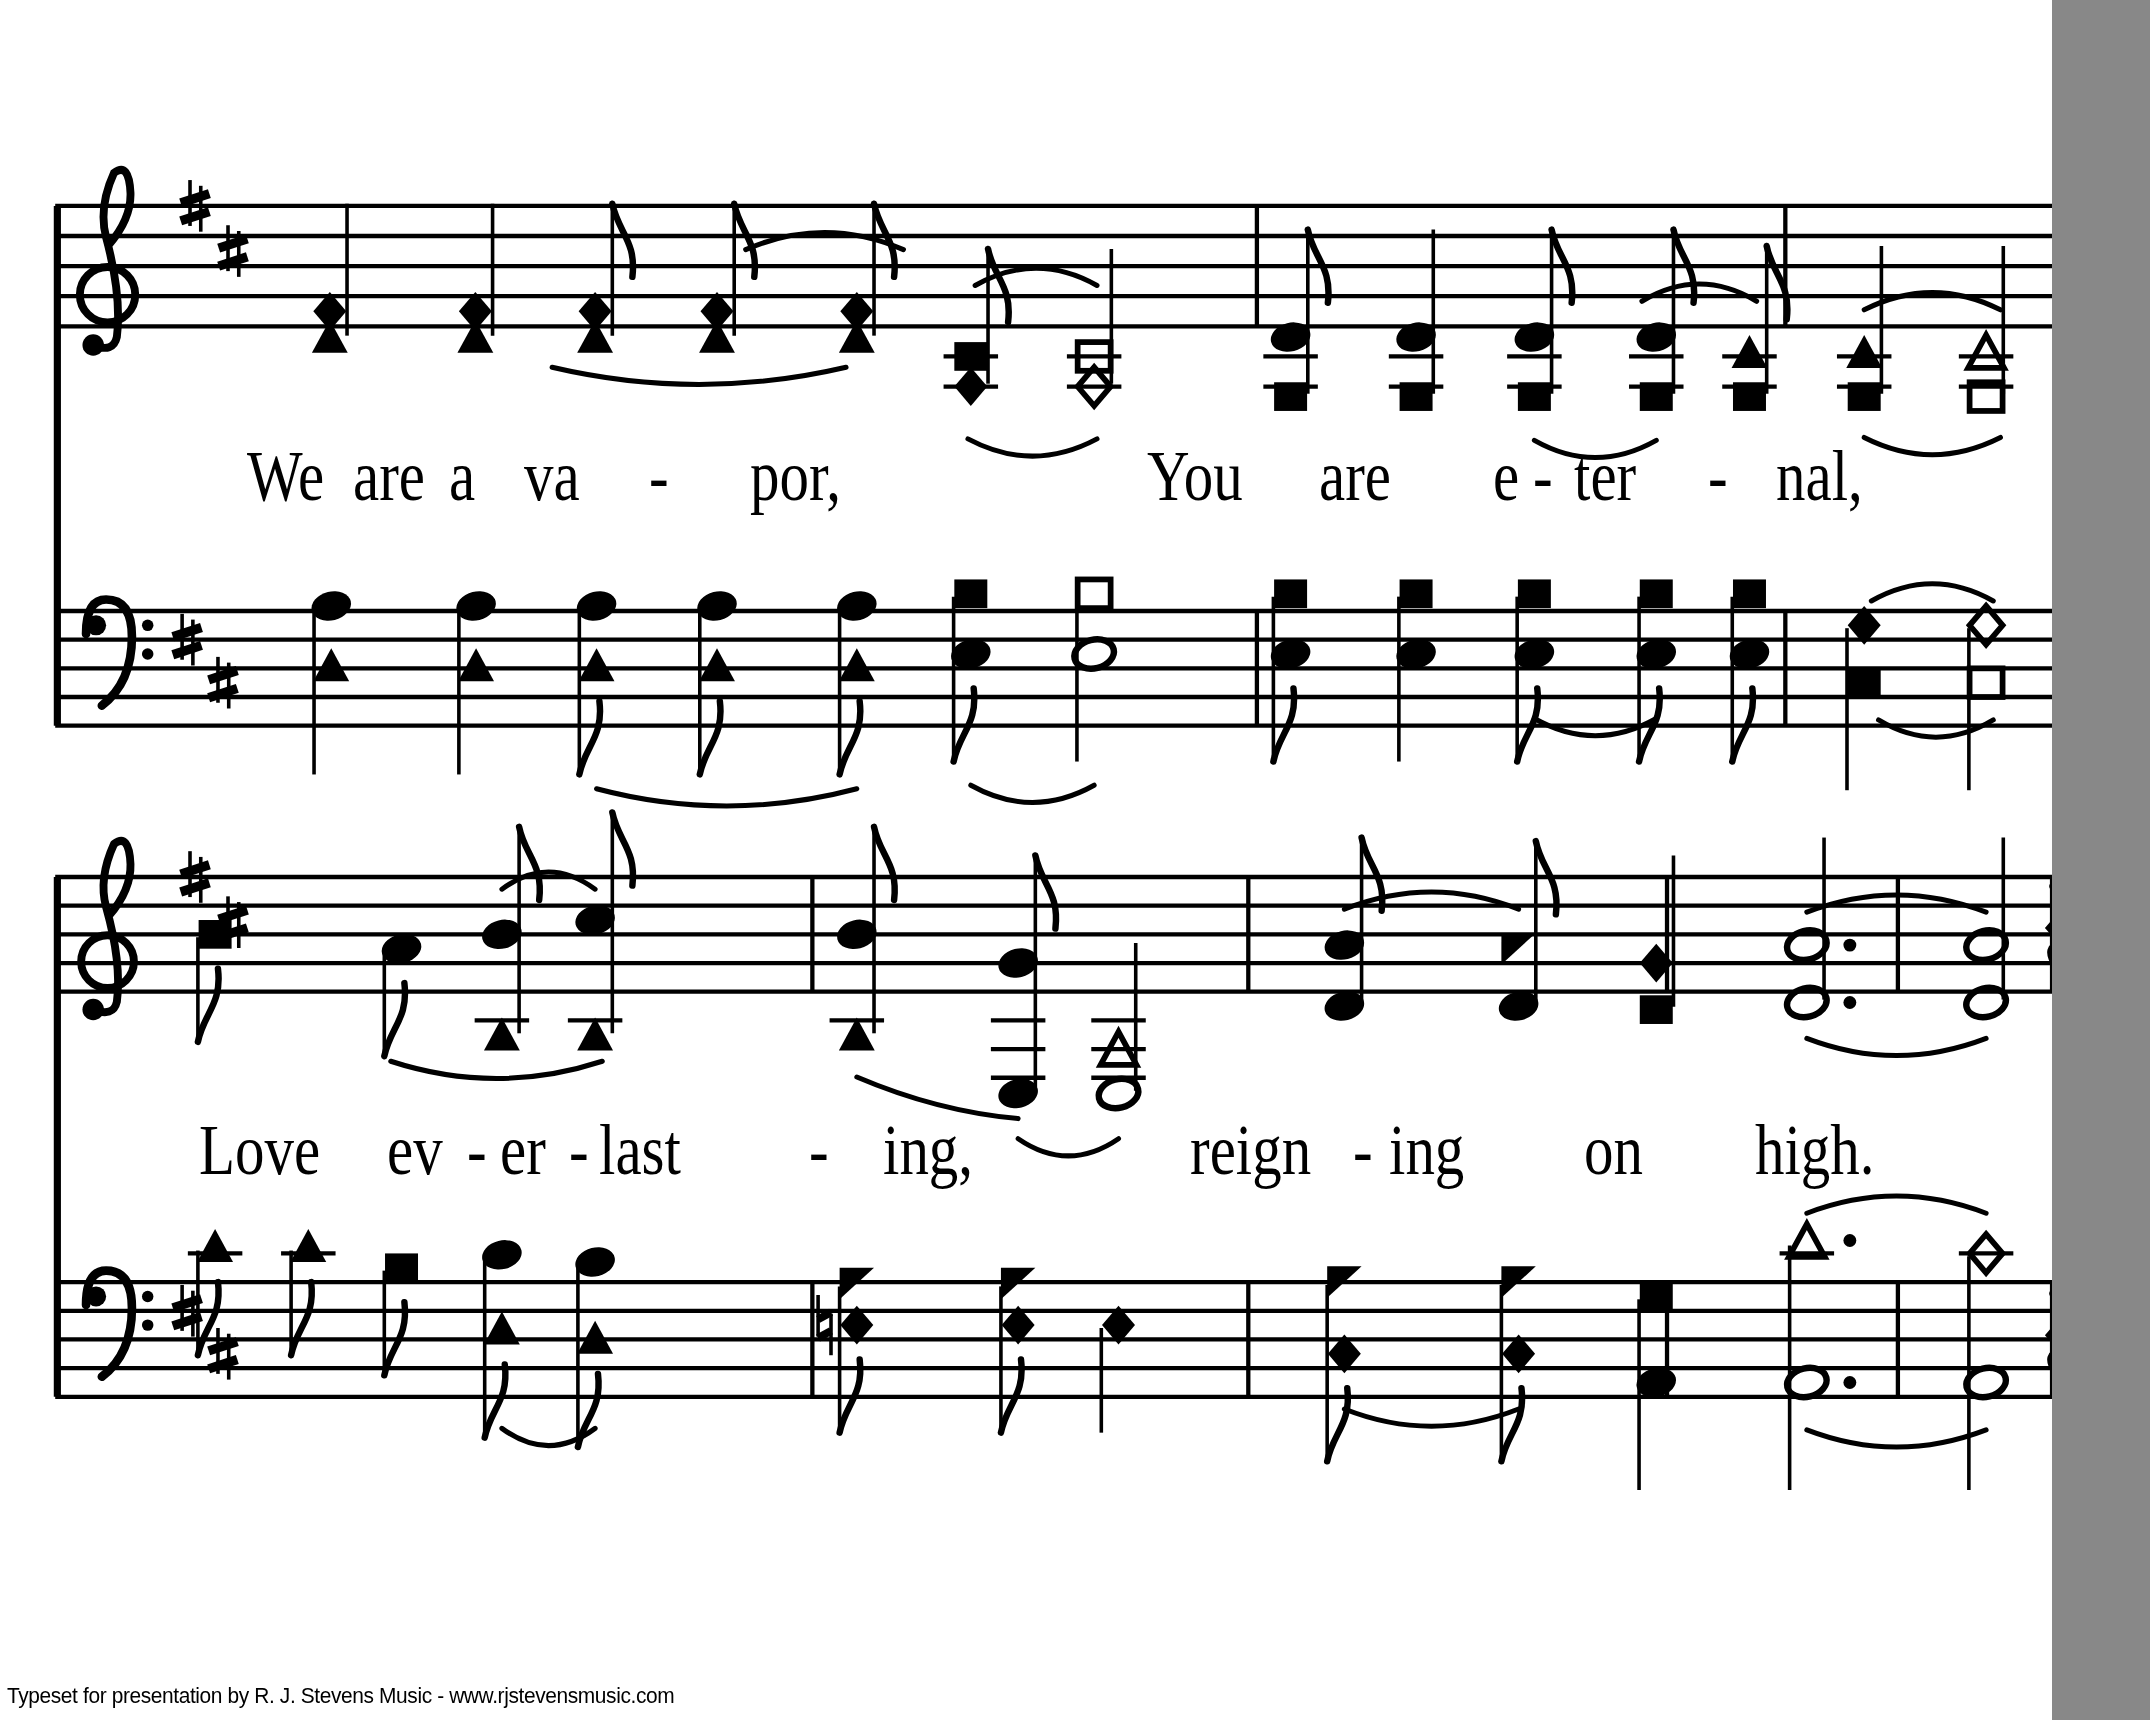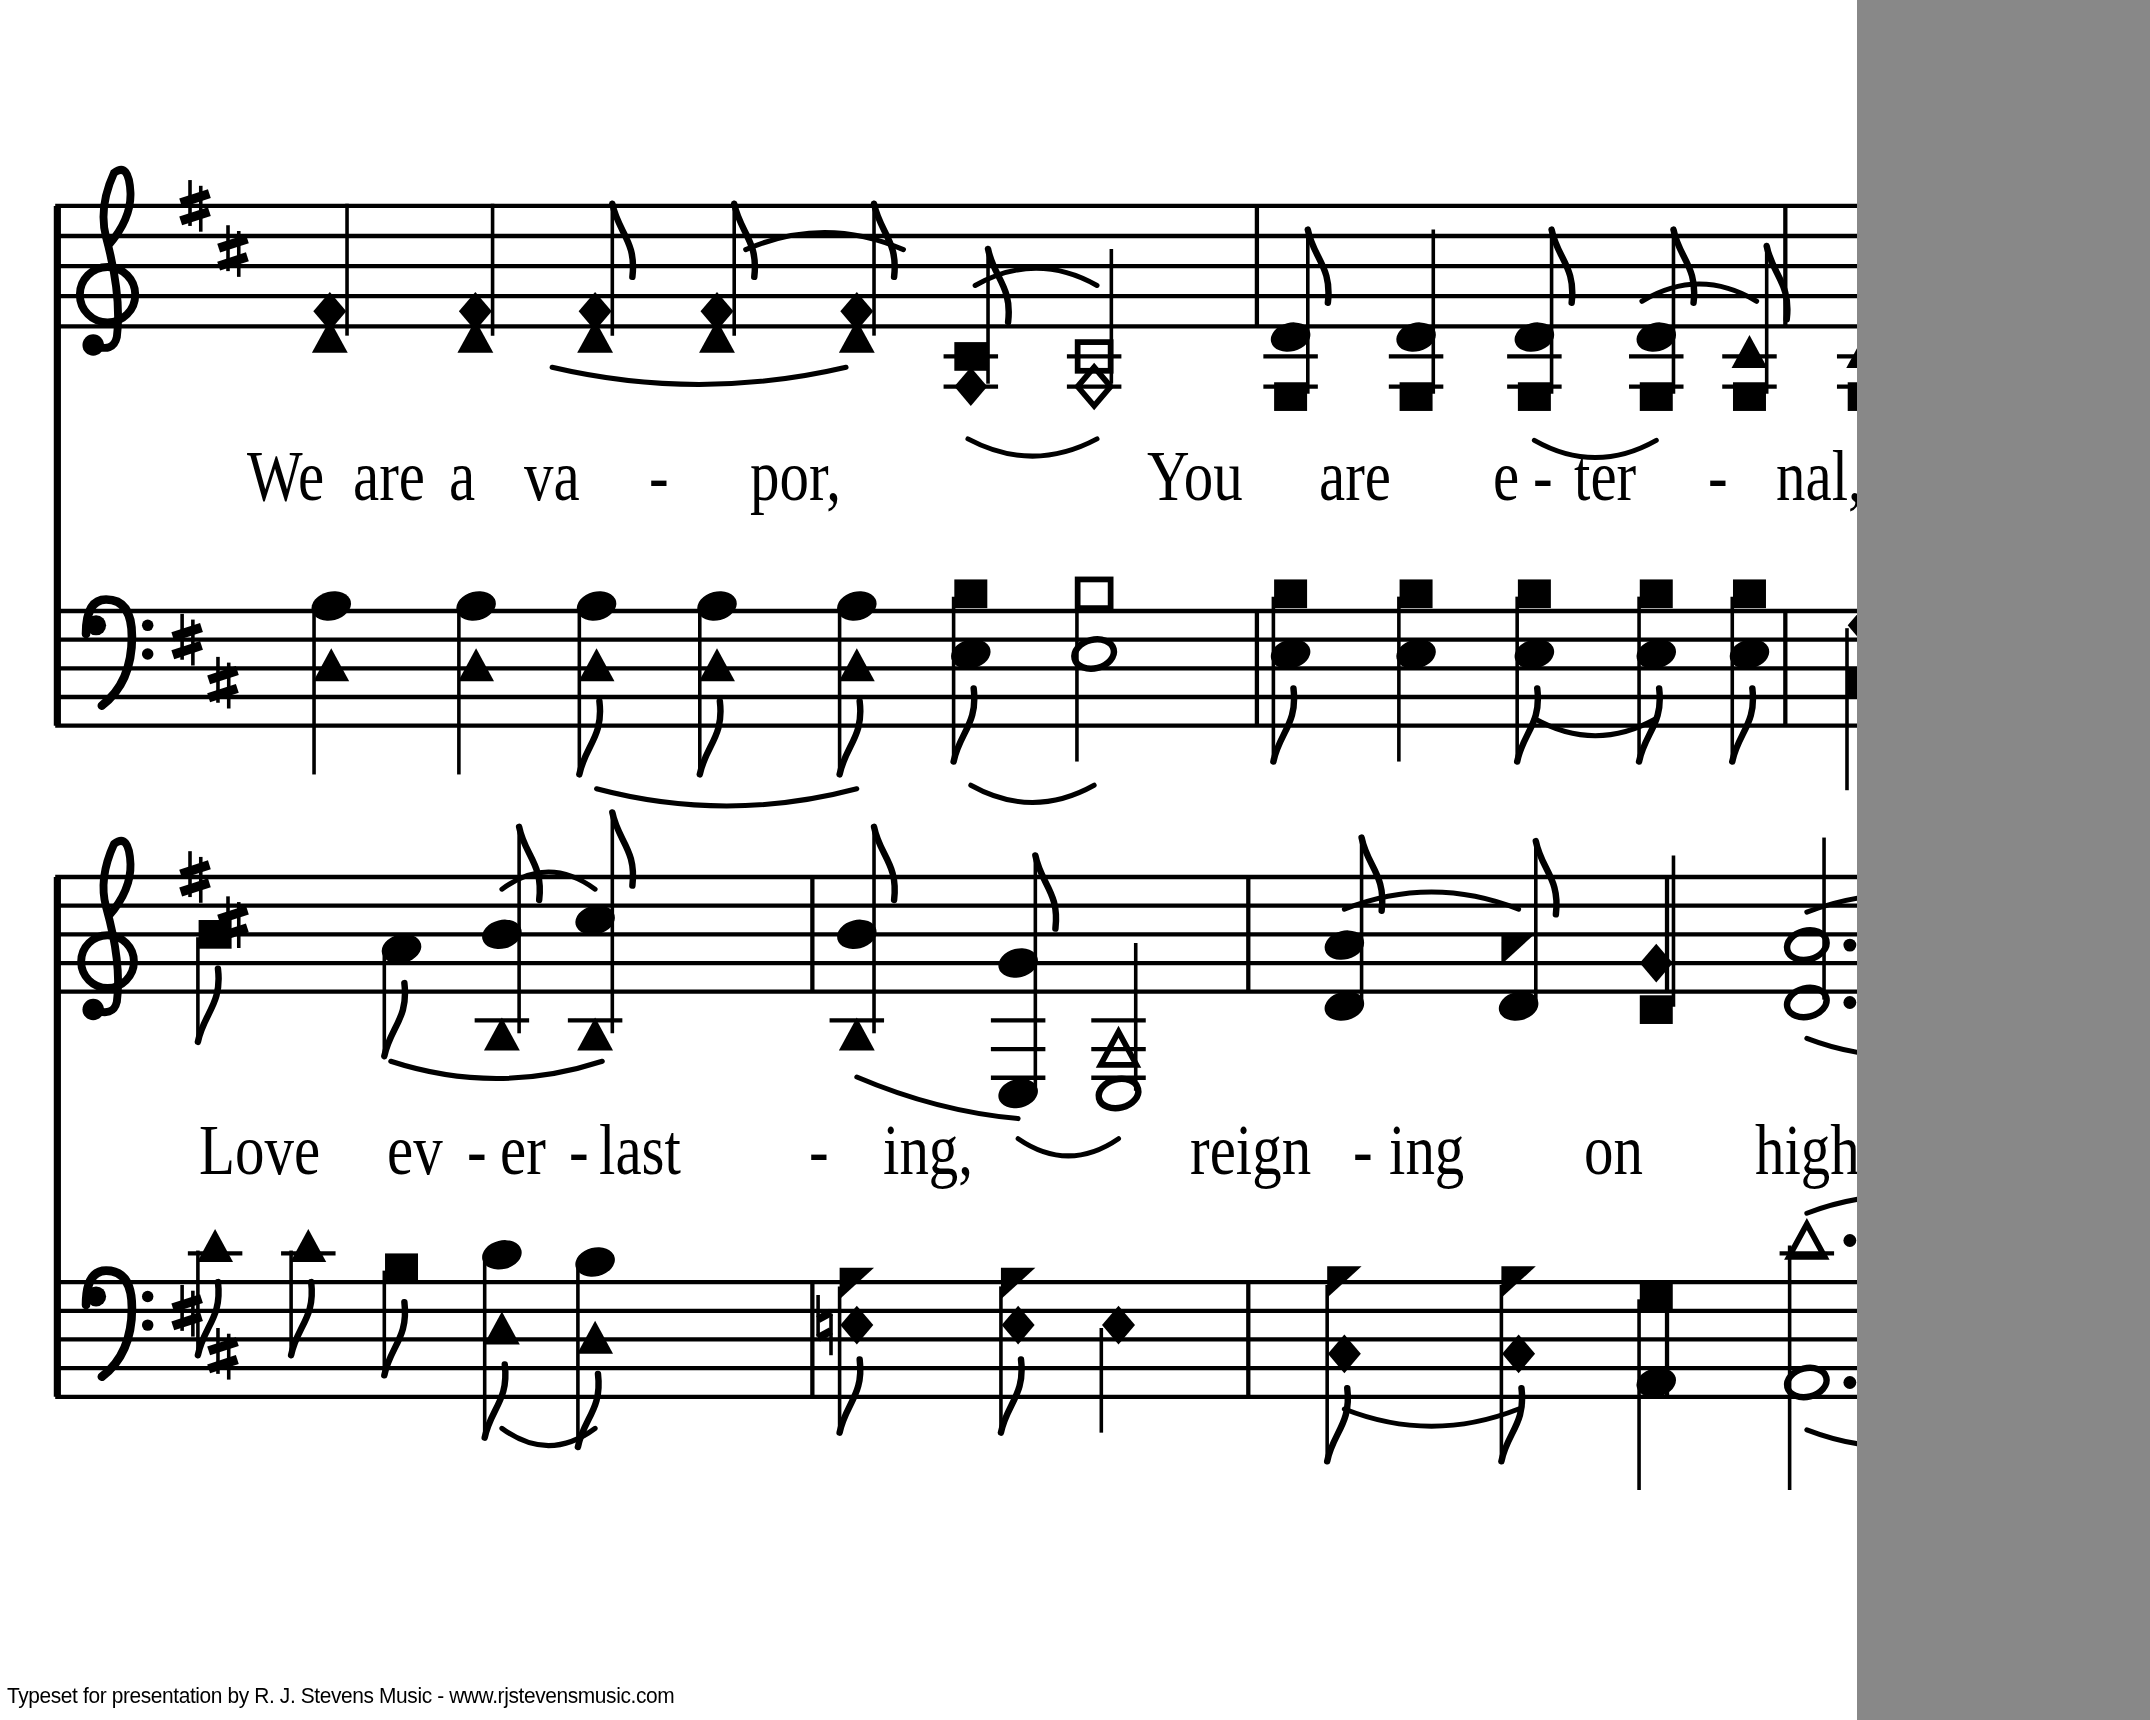--- a/index.html
+++ b/index.html
@@ -1,16 +1,16 @@
 <!DOCTYPE html>
 <html style="font-size:11.5px"><head>
 <meta charset="utf-8">
 <style>
   html,body{margin:0;padding:0;background:#888;}
-  .sheet{position:relative;width:1857px;height:1721px;background:#ffffff;overflow:hidden;
+  .sheet{position:relative;width:2052px;height:1721px;background:#ffffff;overflow:hidden;
          font-family:"Liberation Serif","DejaVu Serif",serif;}
   .sheet svg{position:absolute;left:0;top:0;}
   #lyrics-layer span{position:absolute;white-space:nowrap;color:#000;
          font-family:"Liberation Serif","DejaVu Serif",serif;
          font-size:67px;font-weight:400;transform:scale(.88,1.06);transform-origin:left top;}
   .footer{position:absolute;left:7.2px;top:1683px;color:#000;
          font-family:"Liberation Sans","DejaVu Sans",sans-serif;
          font-size:22px;font-weight:400;letter-spacing:-0.4px;transform:scale(.95,1);transform-origin:left top;}
 </style>
 </head>

